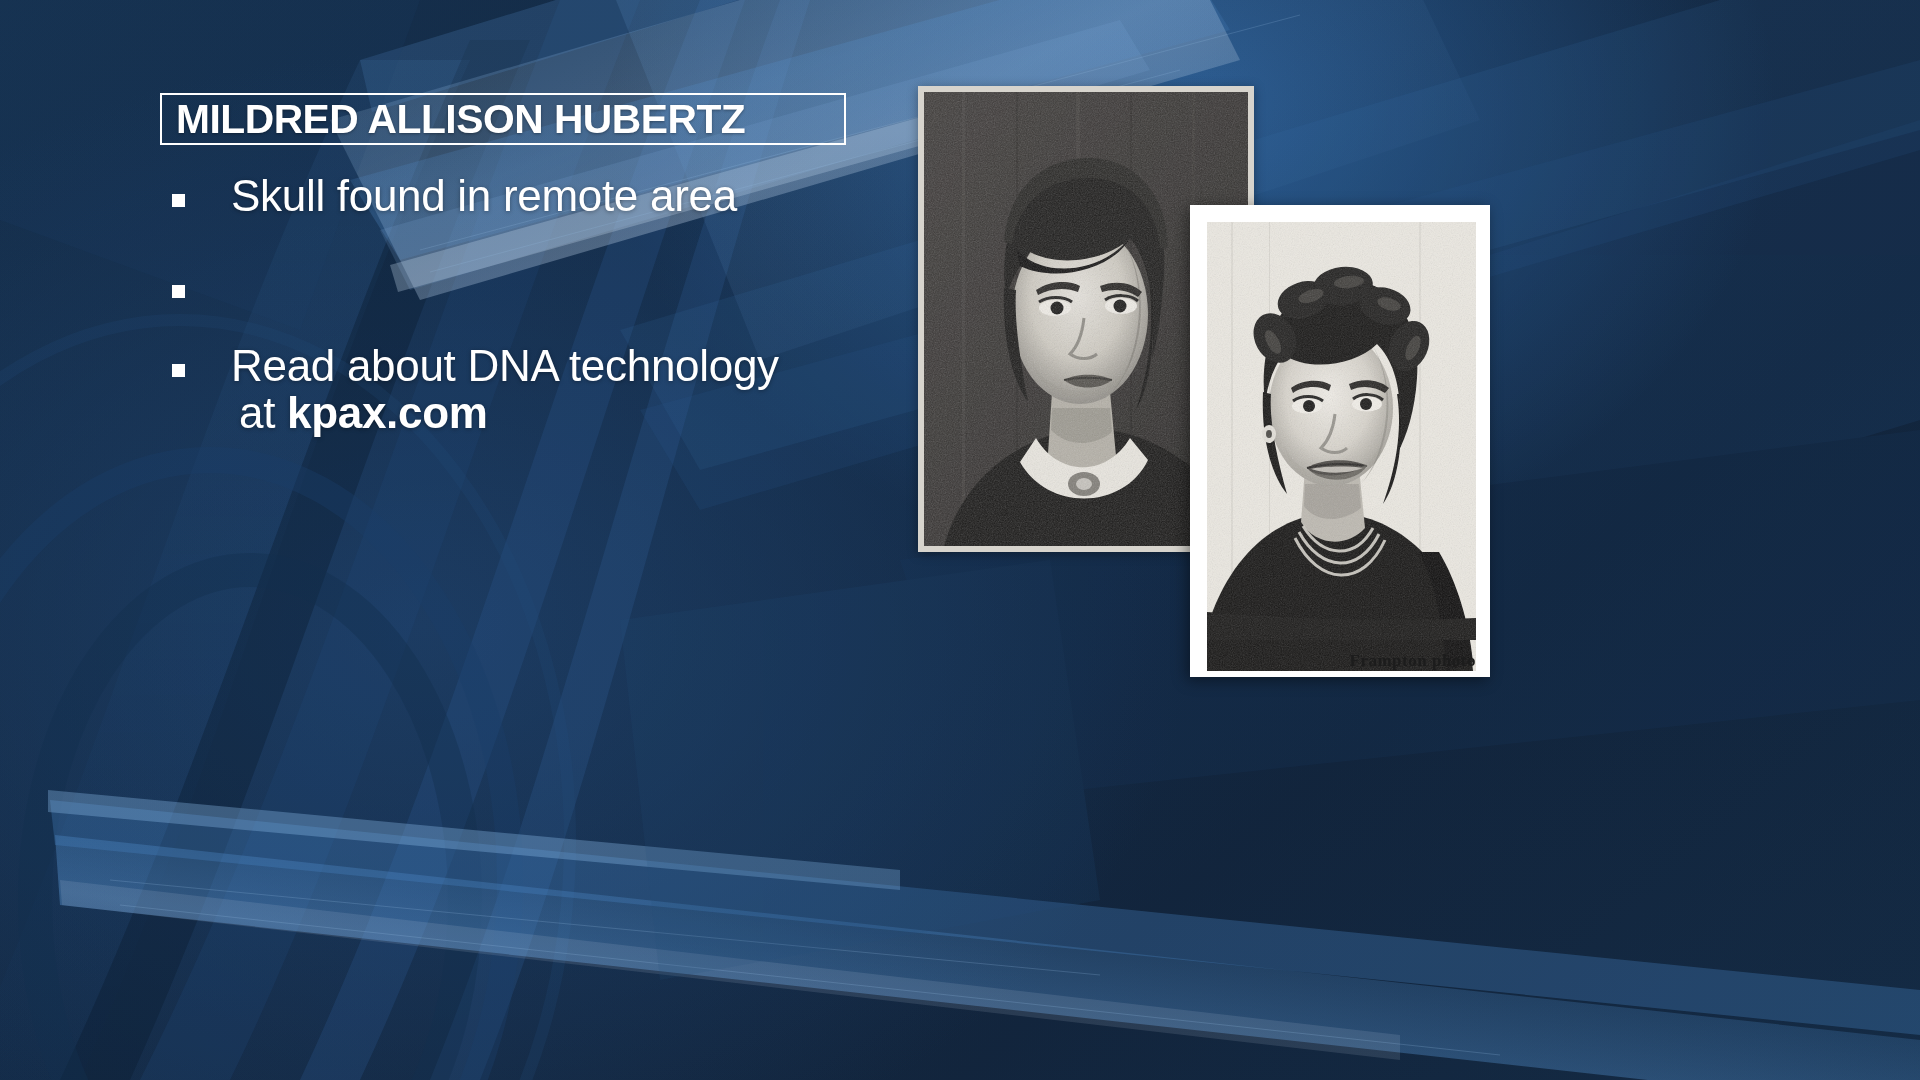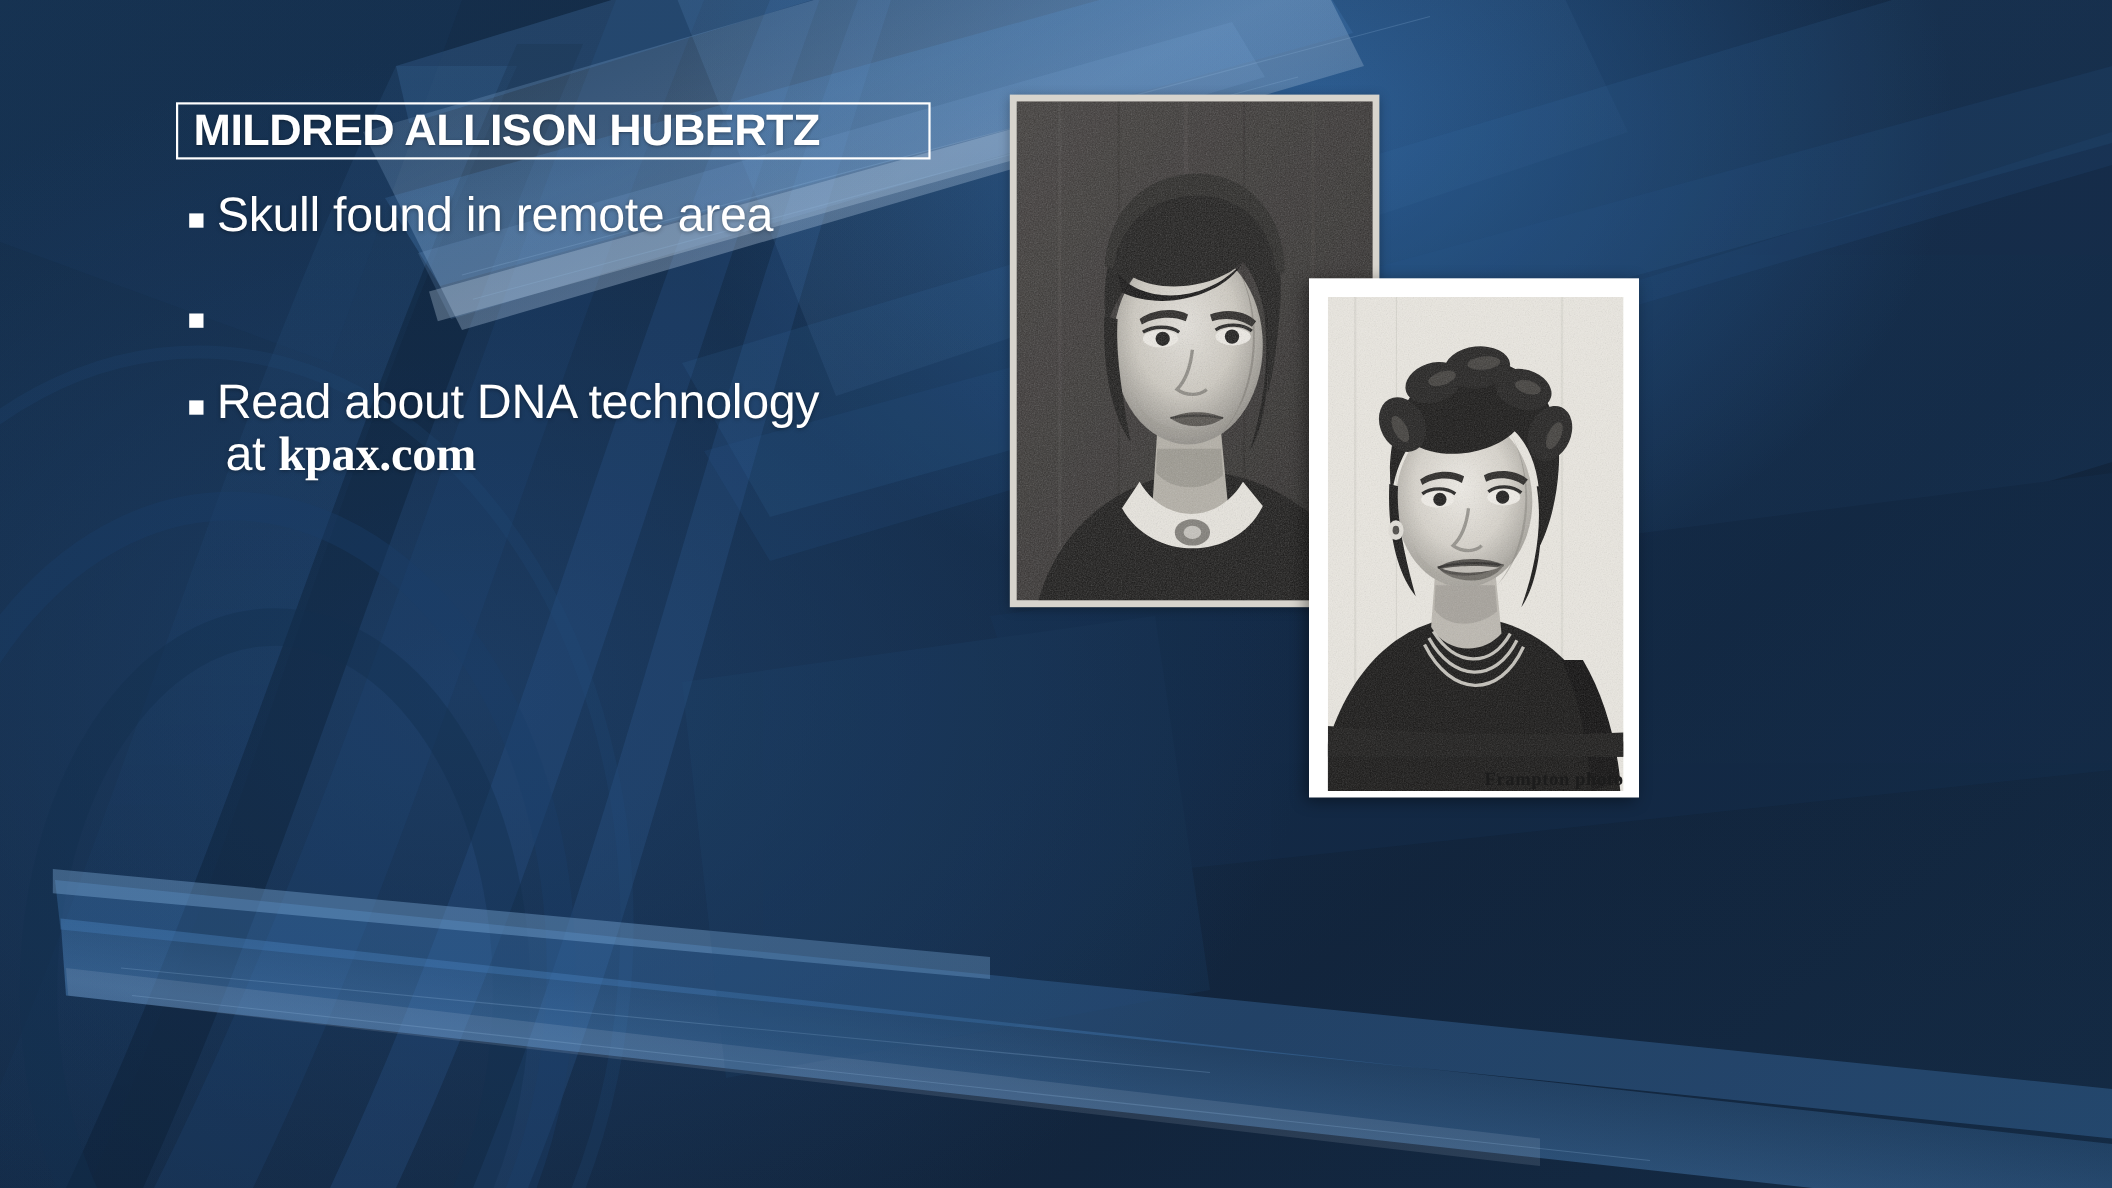--- a/index.html
+++ b/index.html
@@ -67,41 +67,41 @@
   }
   .bullet-lines { flex:1 1 auto; }
   .bullet-line {
     color:#ffffff;
     font-size:44px;
     font-weight:400;
     line-height:1.07;
     letter-spacing:-0.3px;
     white-space:nowrap;
     text-shadow:0 1px 4px rgba(0,0,0,.35);
+    margin-left:34px;
   }
   .bullet-line.second { padding-left:8px; }
-  .bullet-line b { font-weight:bold;font-family:Liberation Serif, serif; }
+  .bullet-line b { font-weight:bold; }
 
   
   .photo { position:absolute; overflow:hidden; }
 
   #photo-left {
     left:918px; top:86px;
     width:336px; height:466px;
     background:#d7d4cd;
     padding:6px 6px 6px 6px;
     box-shadow:0 2px 10px rgba(0,0,0,.35);
   }
   #photo-right {
     left:1190px; top:205px;
     width:300px; height:472px;
     background:#ffffff;
     padding:17px 14px 6px 17px;
     box-shadow:-3px 3px 14px rgba(0,0,0,.45);
-    margin-top:48px;
   }
   
   .photo-inner { position:relative; width:100%; height:100%; overflow:hidden; }
   .photo-inner svg { display:block; width:100%; height:100%; }
 
   #right-caption {
     position:absolute;
     right:14px; bottom:6px;
     font-family:"Liberation Serif", serif;
     font-size:17px;

